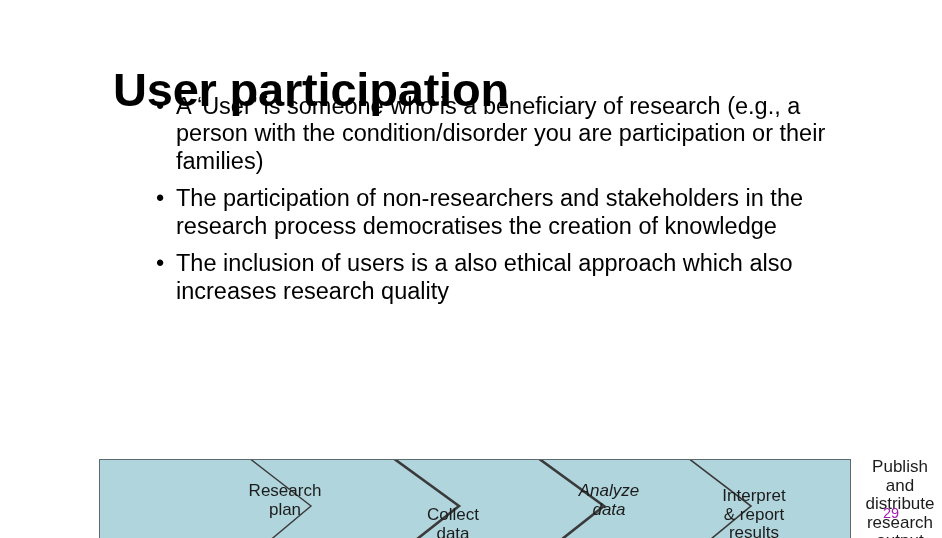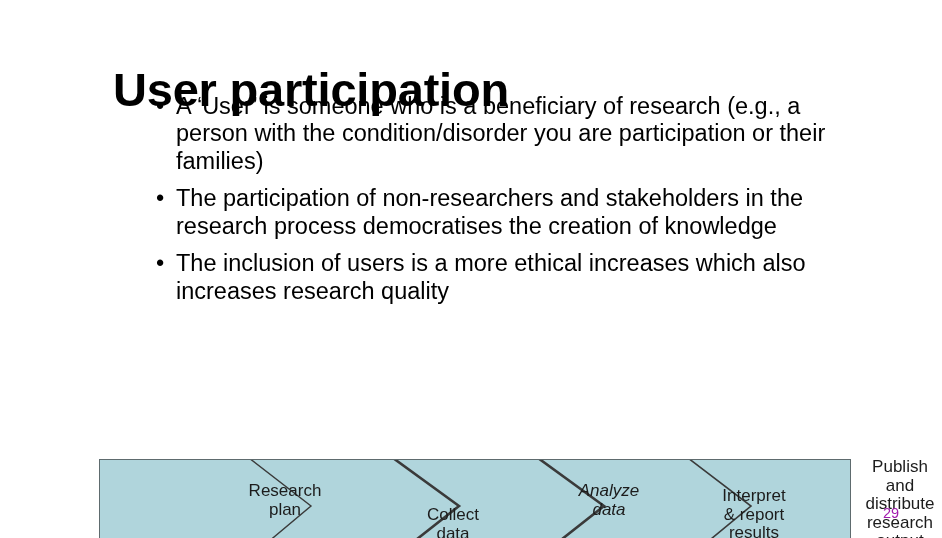--- a/index.html
+++ b/index.html
@@ -114,21 +114,21 @@
       <span class="bullet-text">A ‘User’ is someone who is a beneficiary of research (e.g., a person with the condition/disorder you are participation or their families)</span>
     </div>
 
     <div class="bullet-item">
       <span class="bullet-marker">•</span>
       <span class="bullet-text">The participation of non-researchers and stakeholders in the research process democratises the creation of knowledge</span>
     </div>
 
     <div class="bullet-item">
       <span class="bullet-marker">•</span>
-      <span class="bullet-text">The inclusion of users is a more ethical increases which also increases research quality</span>
+      <span class="bullet-text">The inclusion of users is a also ethical approach which also increases research quality</span>
     </div>
 
   </div>
 
   <div id="process-band">
 
     <svg id="process-band-svg" viewBox="0 0 752 96" preserveAspectRatio="none">
       <polyline points="149,-2 211,46 149,98" fill="none" stroke="#3a3a3a" stroke-width="1.4"></polyline>
       <polyline points="293,-2 359,46 293,98" fill="none" stroke="#3a3a3a" stroke-width="2.6"></polyline>
       <polyline points="438,-2 504,46 438,98" fill="none" stroke="#3a3a3a" stroke-width="2.6"></polyline>

